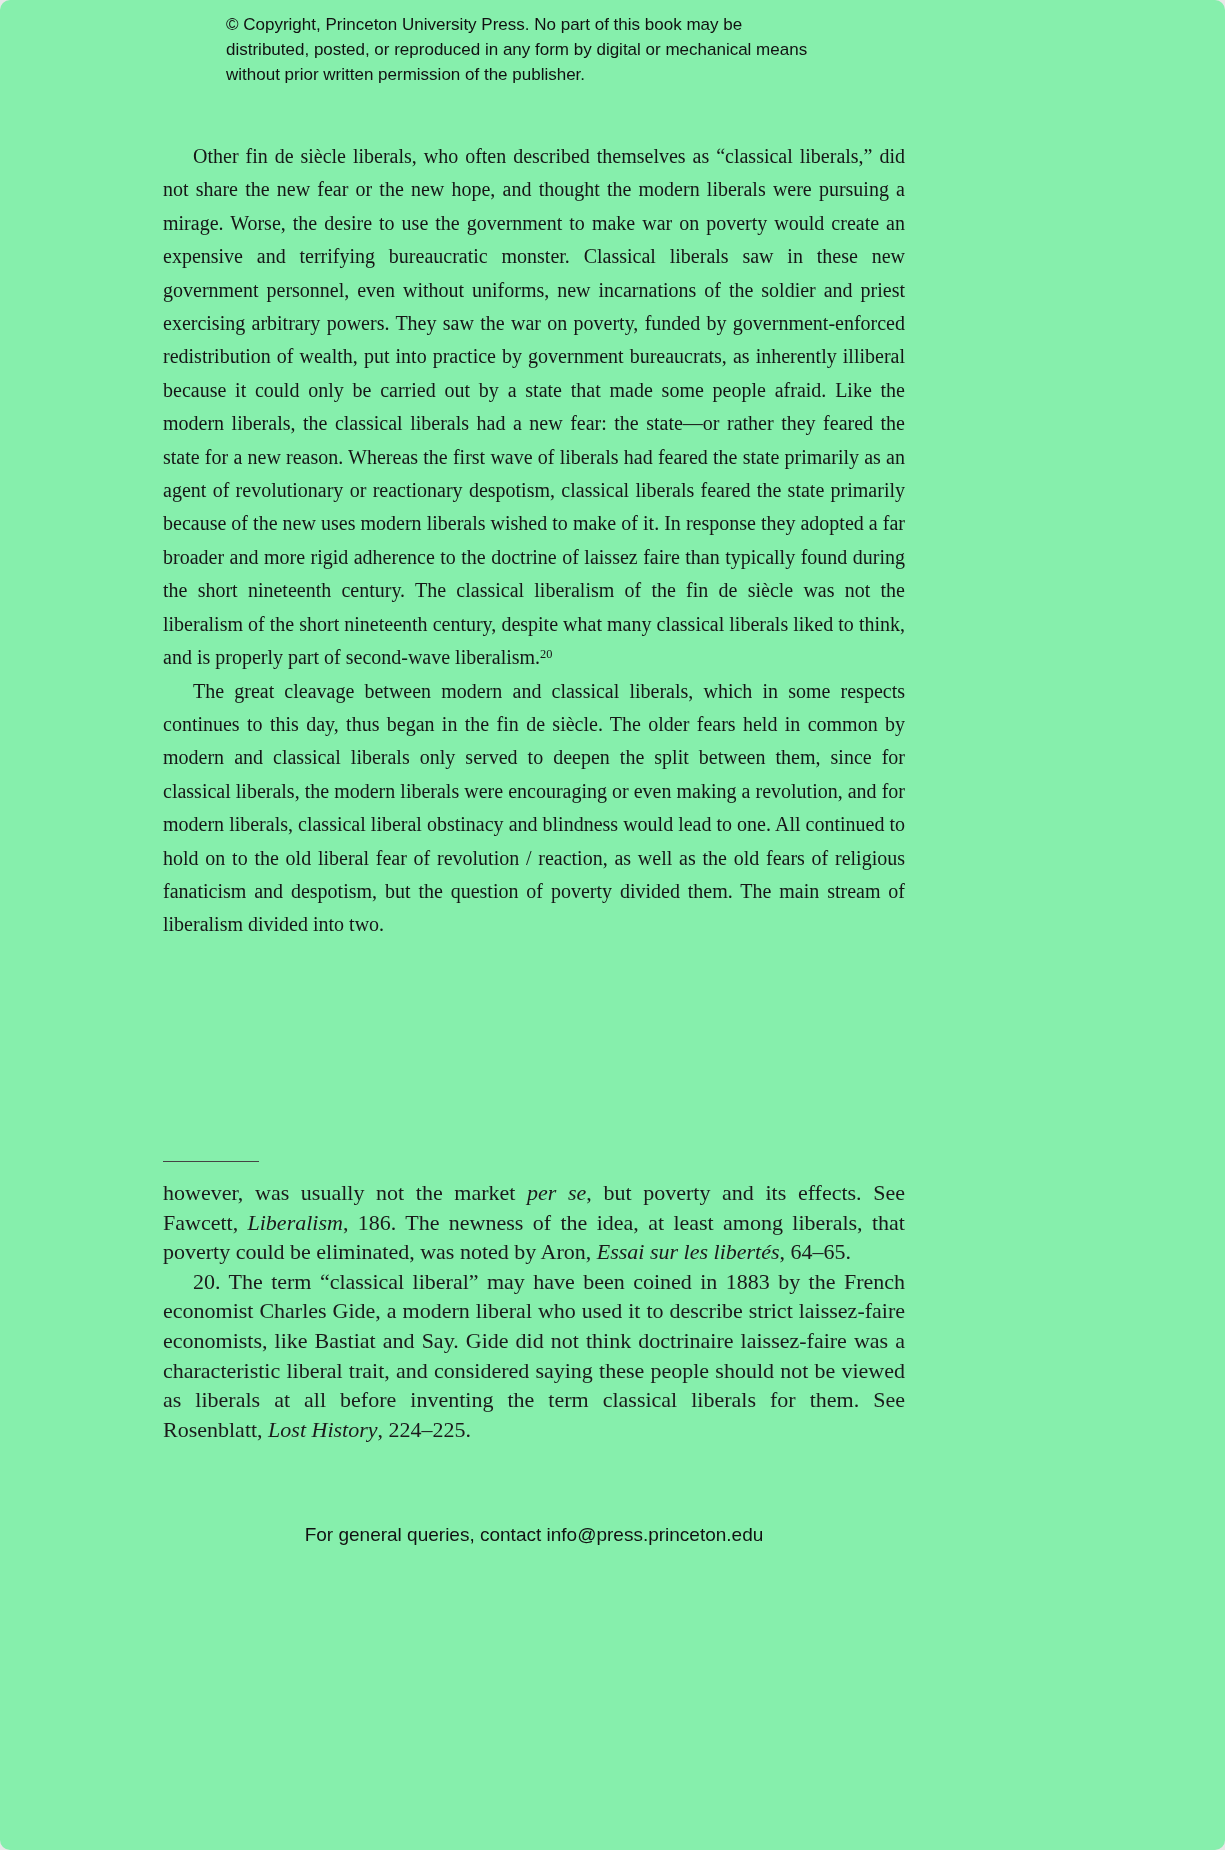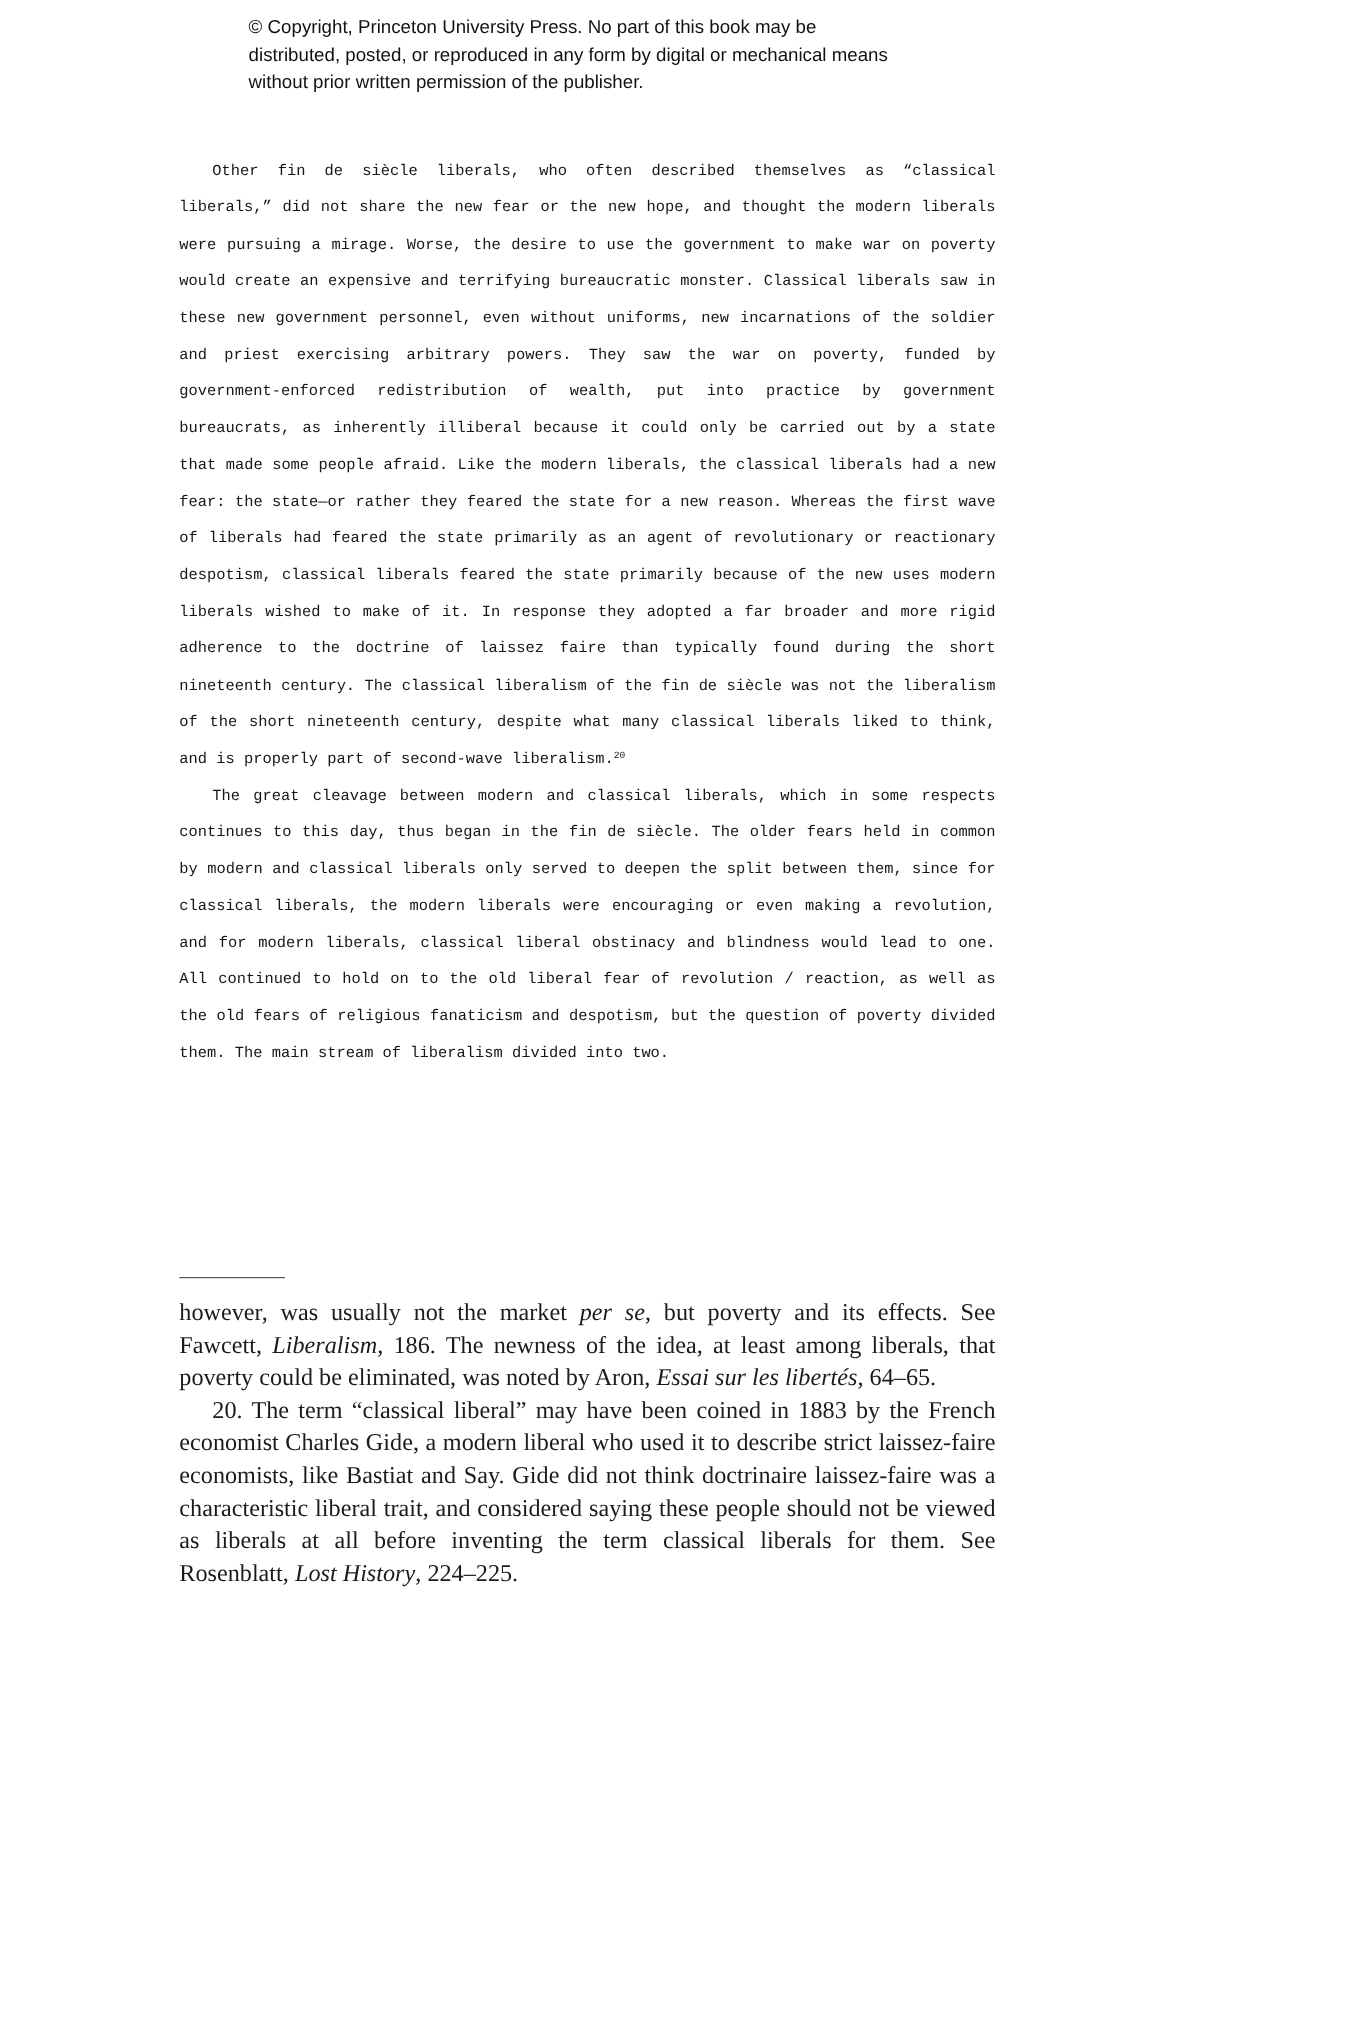--- a/index.html
+++ b/index.html
@@ -5,23 +5,24 @@
   html, body {
     margin: 0;
     padding: 0;
     background: #e8e8e8;
   }
   .page {
     position: relative;
     width: 1225px;
     height: 1850px;
     margin: 0 auto;
-    background: #ffffff;
+    background: #86efac;
     color: #1a1a1a;
     overflow: hidden;
+    border-radius: 10px;
   }
   .copyright {
     position: absolute;
     left: 226px;
     top: 12px;
     width: 600px;
     font-family: "Liberation Sans", sans-serif;
     font-size: 17px;
     line-height: 25px;
     color: #111;
@@ -41,22 +42,22 @@
   }
   .running-head .chapter {
     letter-spacing: 0.38em;
     font-size: 16px;
   }
   .body-text {
     position: absolute;
     left: 163px;
     top: 140px;
     width: 742px;
-    font-family: Liberation Mono, monospace;
-    font-size: 14px;
+    font-family: Liberation Serif, serif;
+    font-size: 20px;
     line-height: 33.4px;
     text-align: justify;
     color: #161616;
   }
   .body-text p {
     margin: 0;
   }
   .indent {
     text-indent: 30px;
   }
@@ -117,14 +118,15 @@
     <p class="para indent"><span>The great cleavage between modern and classical liberals, which in some respects continues to this day, thus began in the fin de siècle. The older fears held in common by modern and classical liberals only served to deepen the split between them, since for classical liberals, the modern liberals were encouraging or even making a revolution, and for modern liberals, classical liberal obstinacy and blindness would lead to one. All continued to hold on to the old liberal fear of revolution / reaction, as well as the old fears of religious fanaticism and despotism, but the question of poverty divided them. The main stream of liberalism divided into two.</span></p>
   </div>
 
   <hr class="fn-rule">
 
   <div class="footnotes">
     <p class="fn"><span>however, was usually not the market </span><em>per se</em><span>, but poverty and its effects. See Fawcett, </span><em>Liberalism</em><span>, 186. The newness of the idea, at least among liberals, that poverty could be eliminated, was noted by Aron, </span><em>Essai sur les libertés</em><span>, 64–65.</span></p>
     <p class="fn indent"><span>20. The term “classical liberal” may have been coined in 1883 by the French economist Charles Gide, a modern liberal who used it to describe strict laissez-faire economists, like Bastiat and Say. Gide did not think doctrinaire laissez-faire was a characteristic liberal trait, and considered saying these people should not be viewed as liberals at all before inventing the term classical liberals for them. See Rosenblatt, </span><em>Lost History</em><span>, 224–225.</span></p>
   </div>
 
+  <div class="page-footer">For general queries, contact info@press.princeton.edu</div>
 
 </div>
 
 </body></html>

